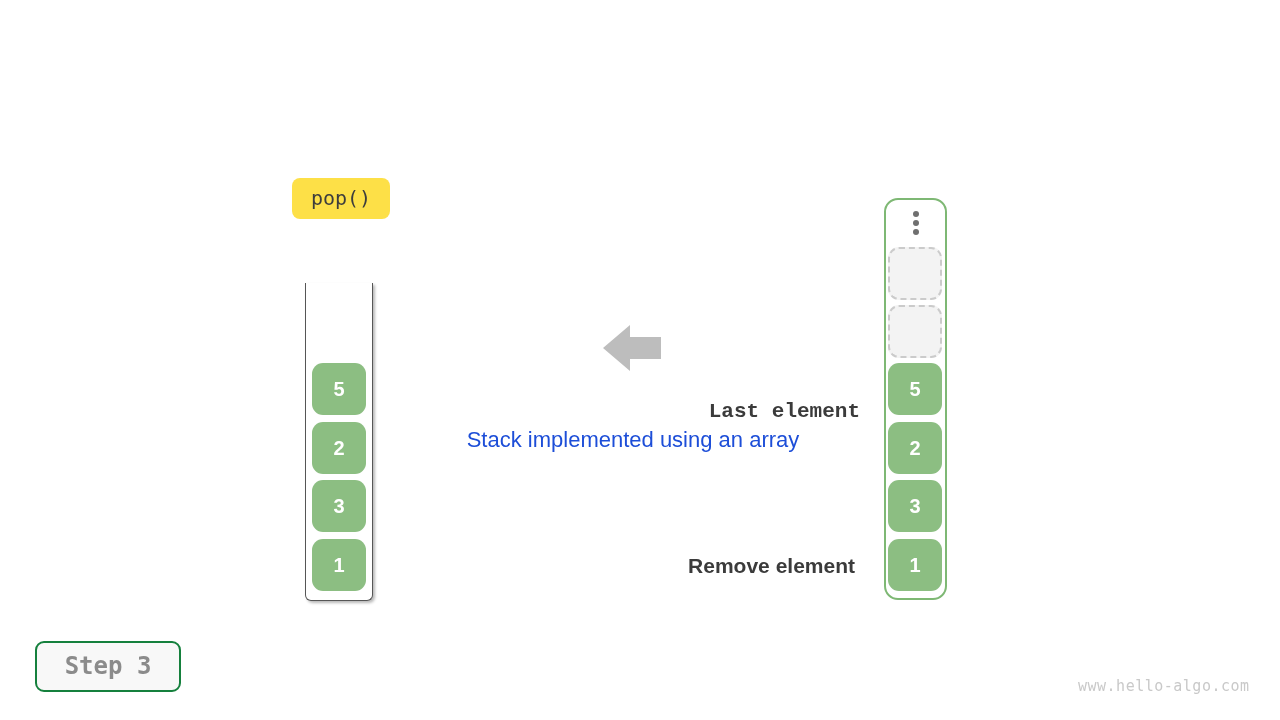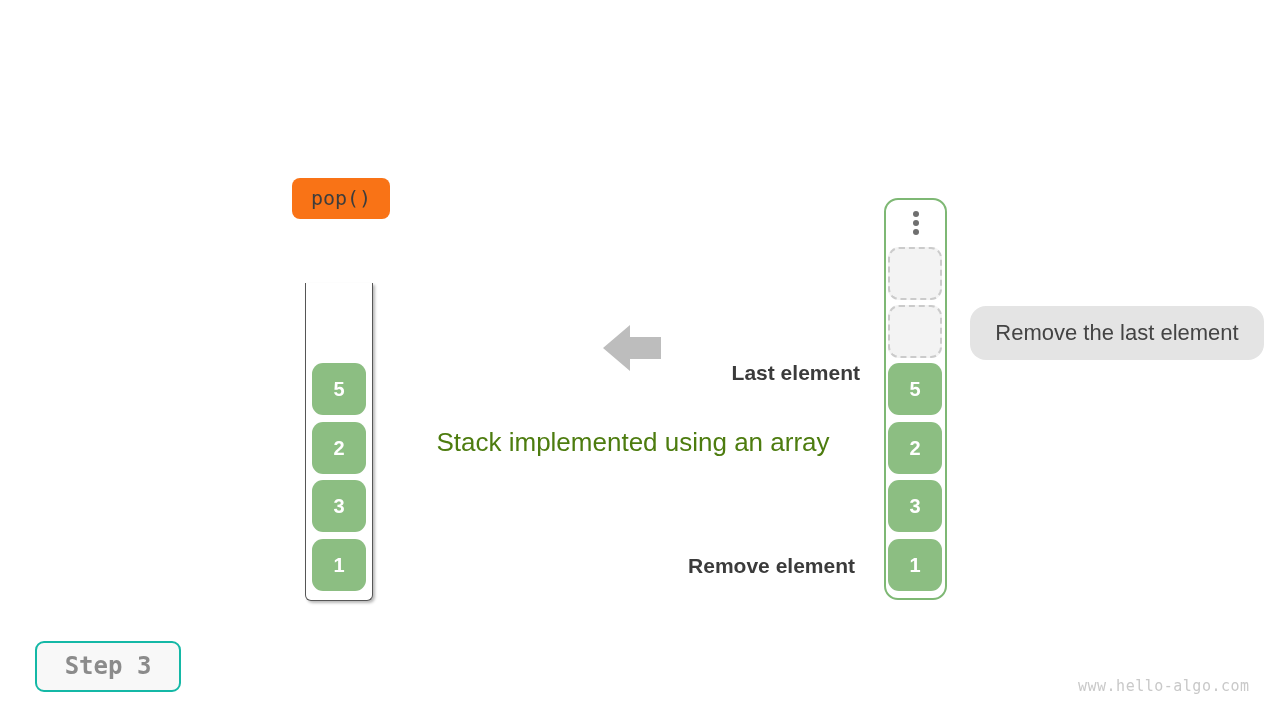--- a/index.html
+++ b/index.html
@@ -14,21 +14,21 @@
     height: 720px;
     background: #ffffff;
     overflow: hidden;
   }
 
   
   .op-label {
     position: absolute;
     left: 292px; top: 178px;
     width: 98px; height: 41px;
-    background: #f97316;
+    background: #fde047;
     border-radius: 8px;
     color: #3d3d3d;
     font-family: "DejaVu Sans Mono", monospace;
     font-size: 20px;
     line-height: 41px;
     text-align: center;
   }
 
   
   .cup {
@@ -67,33 +67,33 @@
     left: 603px; top: 325px;
     width: 58px; height: 46px;
   }
 
   
   .caption {
     position: absolute;
     left: 433px; top: 427px;
     width: 400px;
     text-align: center;
-    color: #4d7c0f;
-    font-size: 26px;
+    color: #1d4ed8;
+    font-size: 22px;
   }
 
   
   .side-label {
     position: absolute;
     color: #3b3b3b;
     font-size: 21px;
     font-weight: bold;
     white-space: nowrap;
   }
-  .last-label { right: 420px; top: 361px; }
+  .last-label { right: 420px; top: 400px; font-family: Liberation Mono, monospace; }
   .first-label { right: 425px; top: 554px; }
 
   
   .array-frame {
     position: absolute;
     left: 884px; top: 198px;
     width: 63px; height: 402px;
     border: 2px solid #7eb874;
     border-radius: 14px;
     box-sizing: border-box;
@@ -139,21 +139,21 @@
     white-space: nowrap;
   }
 
   
   .step-badge {
     position: absolute;
     left: 35px; top: 641px;
     width: 146px; height: 51px;
     box-sizing: border-box;
     background: #f8f8f8;
-    border: 2px solid #14b8a6;
+    border: 2px solid #15803d;
     border-radius: 9px;
     color: #8b8b8b;
     font-family: "DejaVu Sans Mono", monospace;
     font-size: 24px;
     font-weight: bold;
     line-height: 47px;
     text-align: center;
   }
 
   
@@ -195,19 +195,18 @@
       <span class="dot"></span>
       <span class="dot"></span>
   </div>
   <div class="empty-slot slot0"></div>
   <div class="empty-slot slot1"></div>
   <div class="gbox rb row0">5</div>
   <div class="gbox rb row1">2</div>
   <div class="gbox rb row2">3</div>
   <div class="gbox rb row3">1</div>
 
-  <div class="tooltip">Remove the last element</div>
 
   <div class="step-badge">Step 3</div>
 
   <div class="watermark">www.hello-algo.com</div>
 
 </div>
 
 </body></html>

